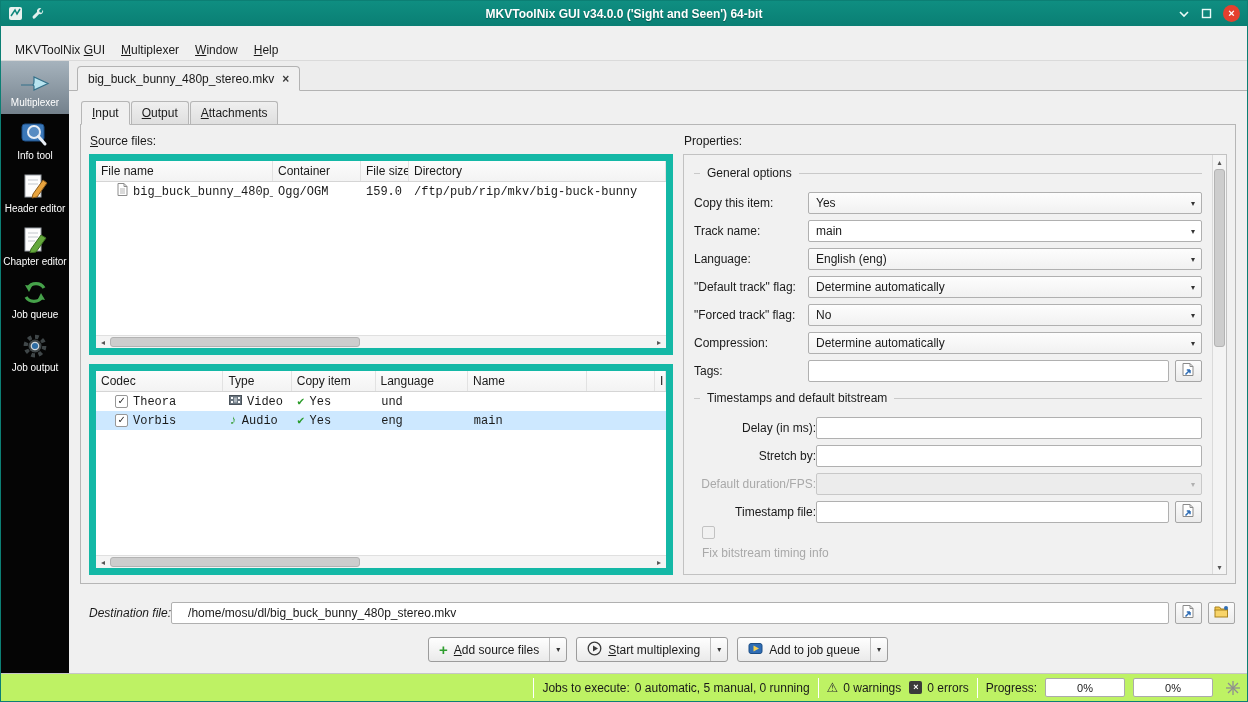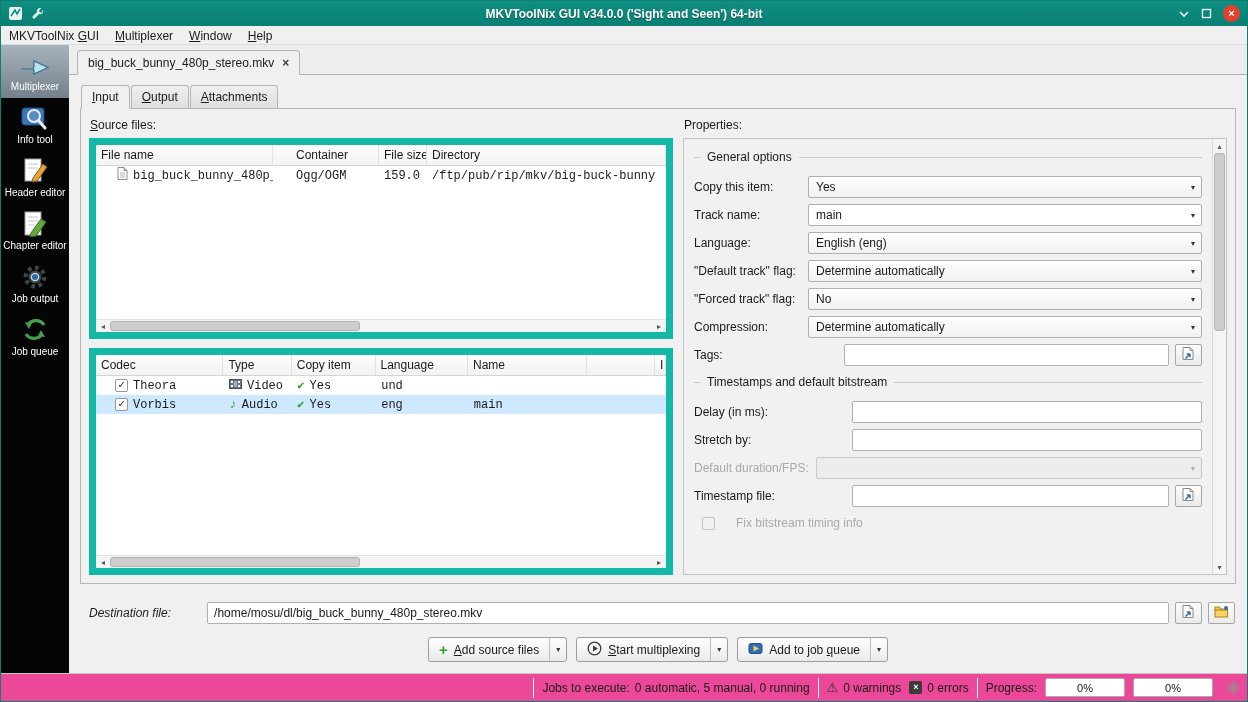--- a/index.html
+++ b/index.html
@@ -9,21 +9,21 @@
 
   
   .titlebar { height:25px; flex:none; background:linear-gradient(#0f8e81,#0a7f74); display:flex; align-items:center; padding:0 7px; position:relative; }
   .tb-left { display:flex; align-items:center; gap:8px; z-index:1; }
   .tb-title { position:absolute; left:0; right:0; text-align:center; color:#fff; font-weight:bold; text-shadow:0 1px 1px rgba(0,0,0,.35); }
   .tb-right { margin-left:auto; display:flex; align-items:center; gap:11px; z-index:1; }
   .tb-btn { display:flex; align-items:center; justify-content:center; }
   .close-btn { width:17px; height:17px; border-radius:50%; background:#e4402e; color:#fff; font-size:11px; font-weight:bold; line-height:1; }
 
   
-  .menubar { height:19px; flex:none; background:#f0f0f0; border-bottom:1px solid #dadada; display:flex; align-items:flex-start; }
+  .menubar { height:35px; flex:none; background:#f0f0f0; border-bottom:1px solid #dadada; display:flex; align-items:flex-end; padding-left:6px; }
   .menu-item { padding:3px 8px; white-space:nowrap; }
 
   
   .body-row { flex:1; display:flex; min-height:0; }
   .sidebar { width:68px; flex:none; background:#050505; display:flex; flex-direction:column; }
   .sidebar-item { height:53px; flex:none; display:flex; flex-direction:column; align-items:center; justify-content:center; gap:1px; color:#fff; font-size:10px; text-align:center; }
   .sidebar-item.active { background:linear-gradient(180deg,#a6b3bd,#74818c); }
   .sidebar-item .lbl { white-space:nowrap; }
 
   .content { flex:1; display:flex; flex-direction:column; min-width:0; background:#f0f0f0; }
@@ -48,21 +48,21 @@
   
   .table-box { border:7px solid #14b8a6; background:#fff; display:flex; flex-direction:column; min-height:0; }
   .source-box { height:201px; flex:none; margin-bottom:9px; }
   .tracks-box { flex:1; }
   .thead { display:flex; height:21px; flex:none; background:linear-gradient(#fcfcfc,#f3f3f3); border-bottom:1px solid #d5d5d5; }
   .th { padding:3px 5px; border-right:1px solid #e2e2e2; white-space:nowrap; overflow:hidden; }
   .tbody { flex:1; overflow:hidden; }
   .trow { display:flex; height:19px; align-items:center;font-family:Liberation Mono, monospace; }
   .trow.selected { background:#cde8ff; }
   .td { padding:0 5px; white-space:nowrap; overflow:hidden; display:flex; align-items:center; gap:5px; height:100%; }
-  .c-fn{width:177px;} .c-ct{width:88px;margin-left:18px;} .c-fs{width:48px;} .c-dir{flex:1;}
+  .c-fn{width:177px;} .c-ct{width:88px;} .c-fs{width:48px;} .c-dir{flex:1;}
   .td.c-fn{padding-left:21px;}
   .c-codec{width:131px;} .c-type{width:70px;} .c-copy{width:86px;} .c-lang{width:95px;} .c-name{width:122px;} .c-b{width:70px;} .c-id{flex:1;}
   .td.c-codec{padding-left:19px;}
 
   .checkbox { width:13px; height:13px; flex:none; border:1px solid #979797; border-radius:2px; background:#fff; display:inline-flex; align-items:center; justify-content:center; font-size:11px; line-height:1; color:#222; }
   .checkbox.disabled { background:#f1f1f1; border-color:#c2c2c2; }
   .green-check { color:#2b9c2b; font-weight:bold; font-size:12px; line-height:1; }
   .note-icon { color:#3fa23f; font-size:13px; line-height:1; }
 
   
@@ -75,47 +75,47 @@
   .v-handle { position:absolute; top:0; left:1px; right:1px; height:178px; background:#cdcdcd; border:1px solid #b3b3b3; border-radius:3px; }
 
   
   .props-box { flex:1; min-height:0; border:1px solid #c2c2c2; background:#f1f1f1; display:flex; }
   .props-inner { flex:1; min-width:0; padding:5px 10px 0 10px; overflow:hidden; }
   .group-title { display:flex; align-items:center; gap:7px; margin:6px 0 9px; white-space:nowrap; }
   .group-title::before { content:""; width:6px; height:1px; background:#c9c9c9; flex:none; }
   .group-line { flex:1; height:1px; background:#c9c9c9; }
   .prop-row { display:flex; align-items:center; height:28px; }
   .prop-label { width:114px; flex:none; white-space:nowrap; overflow:hidden; }
-  .ts-label { width:122px; }
+  .ts-label { width:122px;text-align:right; }
   .disabled-text { color:#a9a9a9; }
   .combo { flex:1; min-width:0; height:22px; border:1px solid #b0b0b0; border-radius:2px; background:linear-gradient(#fdfdfd,#f1f1f1); display:flex; align-items:center; padding-left:7px; }
   .combo .arrow { margin-left:auto; width:16px; flex:none; text-align:center; font-size:8px; color:#333; }
   .combo.white { background:#fff; }
   .combo.disabled { background:#ececec; border-color:#c8c8c8; }
   .combo.disabled .arrow { color:#b0b0b0; }
-  .tinput { flex:1; min-width:0; height:22px; border:1px solid #b0b0b0; border-radius:2px; background:#fff; padding:0 6px; font:12px "Liberation Sans",sans-serif; color:#1a1a1a;margin-left:36px; }
+  .tinput { flex:1; min-width:0; height:22px; border:1px solid #b0b0b0; border-radius:2px; background:#fff; padding:0 16px; font:12px "Liberation Sans",sans-serif; color:#1a1a1a; }
   .mini-btn { width:27px; height:22px; flex:none; margin-left:6px; border:1px solid #a6a6a6; border-radius:2px; background:linear-gradient(#fcfcfc,#ebebeb); display:flex; align-items:center; justify-content:center; }
-  .cb-row { display:flex; align-items:center; gap:21px; height:26px; margin-left:8px; }
+  .cb-row { display:flex; align-items:flex-start; gap:7px; height:26px; margin-left:8px;flex-direction:column; }
 
   
   .dest-group { flex:none; margin-top:9px; }
   .dest-title { display:flex; align-items:center; gap:7px; white-space:nowrap; }
   .dest-title::before { content:""; width:6px; height:1px; background:#c9c9c9; flex:none; }
   .dest-row { display:flex; align-items:center; margin:9px 1px 0 9px; }
   .dest-label { flex:none; margin-right:0; white-space:nowrap;font-style:italic; }
 
   
   .actions-row { flex:none; display:flex; justify-content:center; align-items:center; gap:9px; margin:13px 0 11px; }
   .split-btn { display:flex; height:25px; border:1px solid #9c9c9c; border-radius:3px; background:linear-gradient(#fefefe,#eaeaea); overflow:hidden; }
   .split-main { display:flex; align-items:center; gap:6px; padding:0 10px; border-right:1px solid #bdbdbd; white-space:nowrap; }
   .split-arrow { width:16px; display:flex; align-items:center; justify-content:center; font-size:8px; color:#333; }
   .plus-icon { color:#2f9e2f; font-weight:bold; font-size:15px; line-height:1; }
 
   
-  .statusbar { height:28px; flex:none; border-top:1px solid #c6c6c6; background:#ec4899; display:flex; align-items:center; justify-content:flex-end; gap:8px; padding-right:2px; }
+  .statusbar { height:28px; flex:none; border-top:1px solid #c6c6c6; background:#bef264; display:flex; align-items:center; justify-content:flex-end; gap:8px; padding-right:2px; }
   .sb-sep { width:1px; height:20px; background:#c3c3c3; border-right:1px solid #ffffff; flex:none; }
   .sb-item { display:flex; align-items:center; gap:5px; white-space:nowrap; }
   .warn-glyph { font-size:13px; line-height:1; color:#333; }
   .err-icon { width:13px; height:13px; background:#3a3a3a; color:#fff; border-radius:2px; display:flex; align-items:center; justify-content:center; font-size:9px; font-weight:bold; line-height:1; }
   .progressbar { width:80px; height:19px; border:1px solid #ababab; border-radius:2px; background:#fff; display:flex; align-items:center; justify-content:center; font-size:11px; }
   .grip { width:24px; height:24px; display:flex; align-items:center; justify-content:center; }
 </style>
 </head>
 <body>
 
@@ -197,38 +197,38 @@
               <line x1="6" y1="6" x2="16" y2="6" stroke="#c3c8cd"></line>
               <line x1="6" y1="10" x2="16" y2="10" stroke="#c3c8cd"></line>
               <line x1="6" y1="14" x2="13" y2="14" stroke="#c3c8cd"></line>
               <path d="M9 22 L19 8 L24 11 L14 25 L8 26 z" fill="#64a83c" stroke="#3c6e22"></path>
             </svg>
         </span>
         <span class="lbl">Chapter editor</span>
       </div>
       <div class="sidebar-item">
         <span>
-          <svg width="26" height="26" viewBox="0 0 28 28">
-              <circle cx="14" cy="14" r="10" fill="none" stroke="#3f4648" stroke-width="4.5" stroke-dasharray="4 3.8"></circle>
-              <circle cx="14" cy="14" r="7" fill="#3f4648"></circle>
-              <circle cx="14" cy="14" r="4" fill="#2e6da4" stroke="#cfd6da" stroke-width="1.4"></circle>
-            </svg>
-        </span>
-        <span class="lbl">Job output</span>
-      </div>
-      <div class="sidebar-item">
-        <span>
           <svg width="28" height="26" viewBox="0 0 28 26">
               <path d="M23 8 A9 8 0 0 0 7 8" stroke="#46a24a" stroke-width="3.2" fill="none"></path>
               <polygon points="4,5 8,12 11,6" fill="#46a24a"></polygon>
               <path d="M5 17 A9 8 0 0 0 21 17" stroke="#46a24a" stroke-width="3.2" fill="none"></path>
               <polygon points="24,20 20,13 17,19" fill="#46a24a"></polygon>
             </svg>
         </span>
         <span class="lbl">Job queue</span>
+      </div>
+      <div class="sidebar-item">
+        <span>
+          <svg width="26" height="26" viewBox="0 0 28 28">
+              <circle cx="14" cy="14" r="10" fill="none" stroke="#3f4648" stroke-width="4.5" stroke-dasharray="4 3.8"></circle>
+              <circle cx="14" cy="14" r="7" fill="#3f4648"></circle>
+              <circle cx="14" cy="14" r="4" fill="#2e6da4" stroke="#cfd6da" stroke-width="1.4"></circle>
+            </svg>
+        </span>
+        <span class="lbl">Job output</span>
       </div>
     </div>
 
     <div class="content">
       <div class="tabbar">
         <div class="file-tab">
           <span>big_buck_bunny_480p_stereo.mkv</span>
           <span class="tab-close">×</span>
         </div>
       </div>

